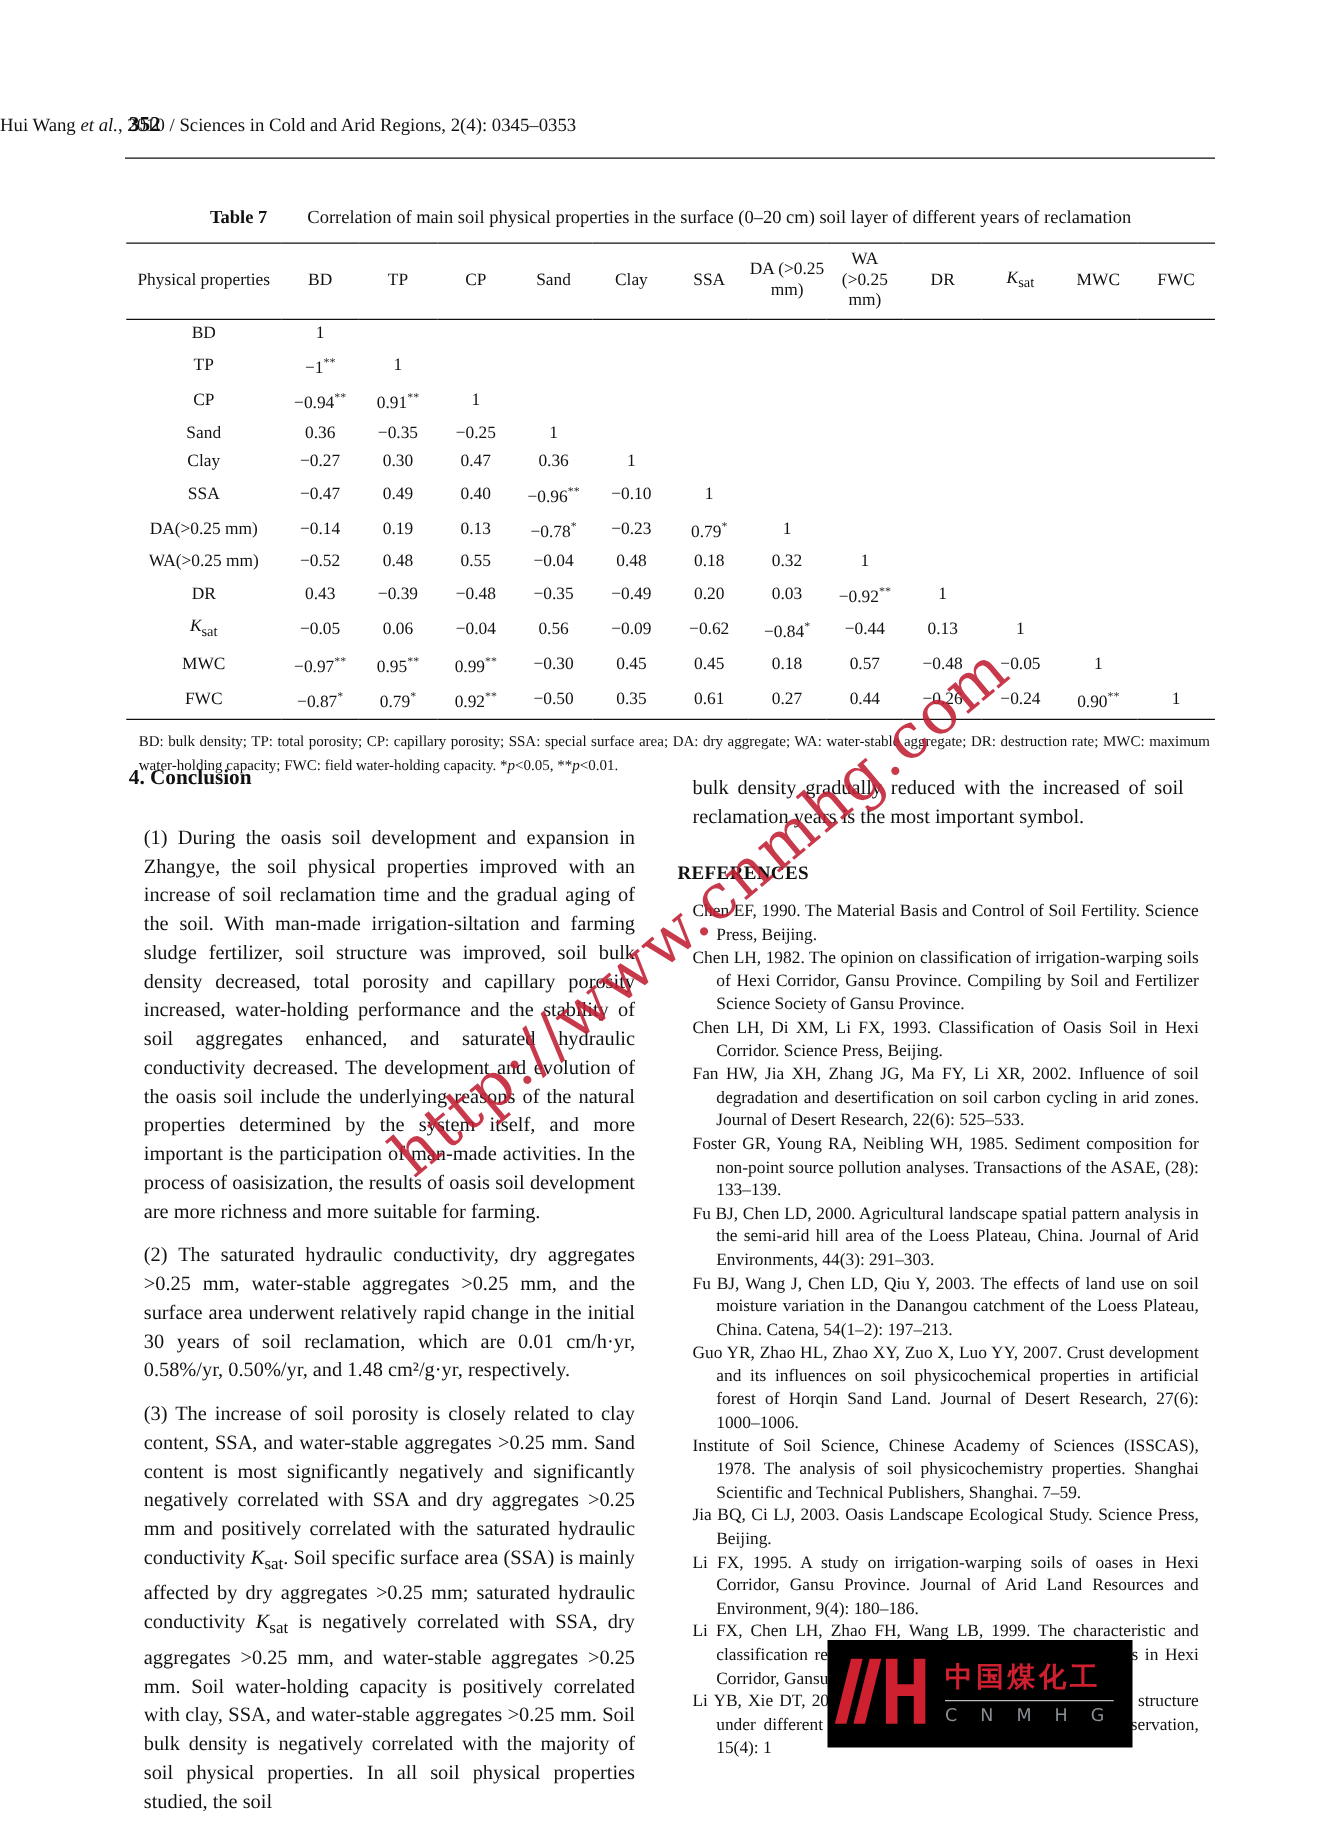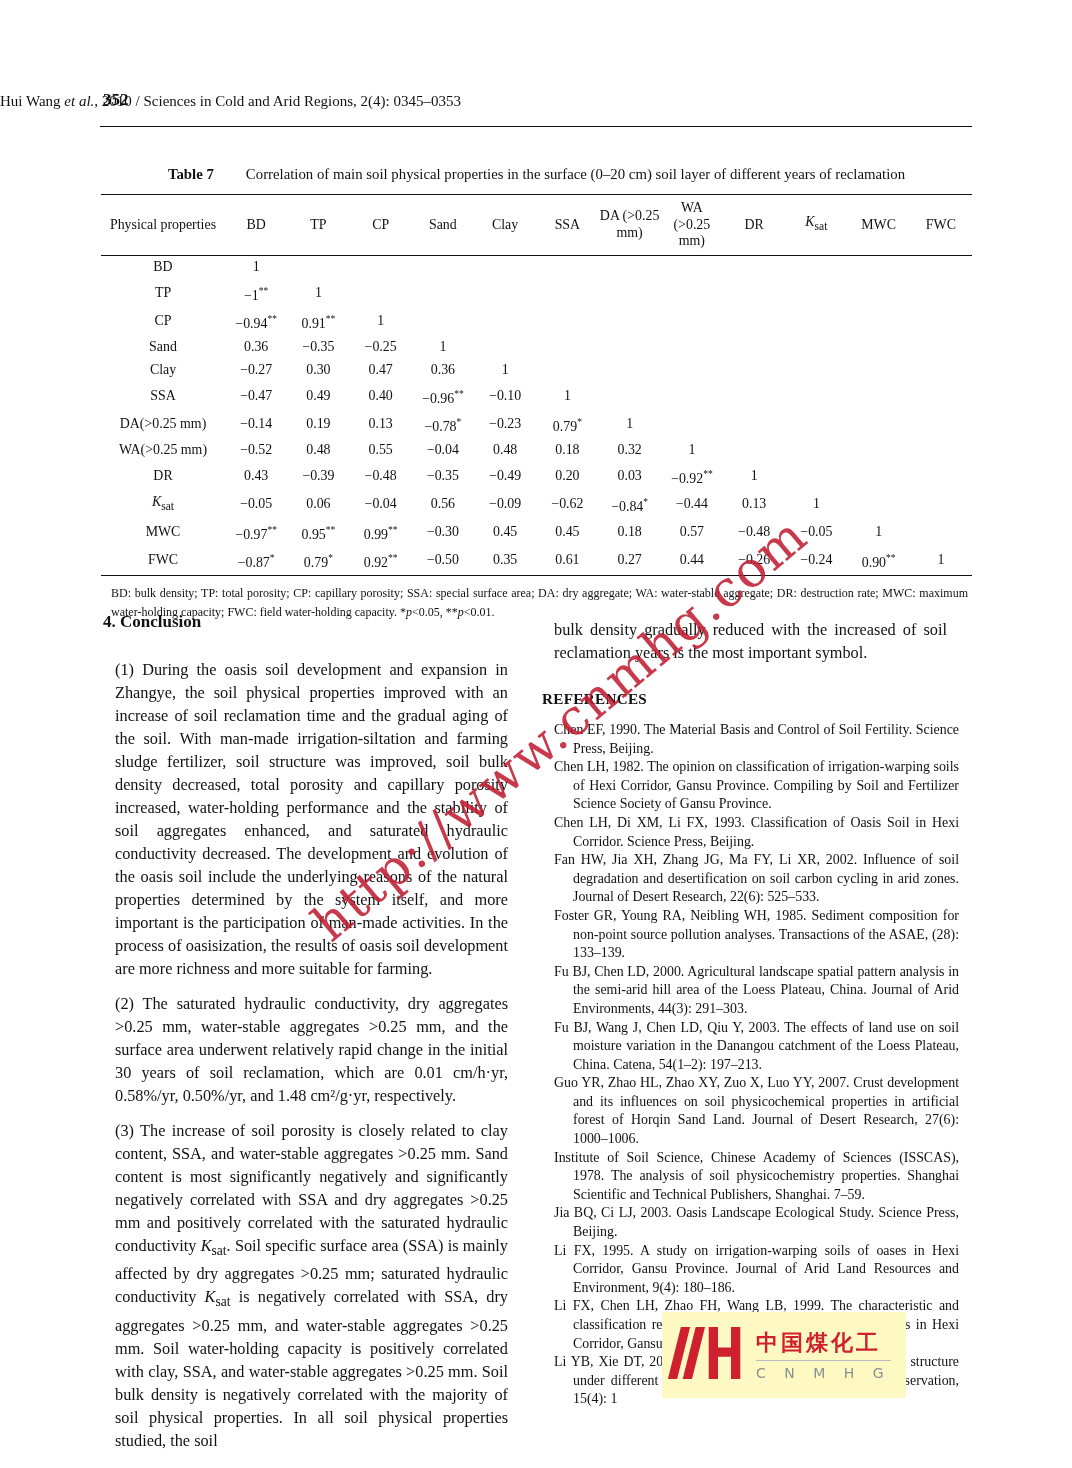--- a/index.html
+++ b/index.html
@@ -43,21 +43,21 @@
   .watermark {
     position:absolute; left:210px; top:700px; width:700px; text-align:center;
     transform:rotate(-40deg); transform-origin:50% 50%;
     font-family:"DejaVu Serif", serif; font-size:50px; letter-spacing:2px;
     color:#c11f33; opacity:0.88; z-index:4; pointer-events:none; white-space:nowrap;
   }
 
   
   .logo {
     position:absolute; left:662px; top:1312px; width:236px; height:82px;
-    background:#fef9c3; display:flex; align-items:center; gap:12px; z-index:6; padding:2px 4px;
+    background:#000000; display:flex; align-items:center; gap:12px; z-index:6; padding:2px 4px;
   }
   .logo-text { display:flex; flex-direction:column; }
   .logo-cn { color:#cf2030; font-size:22px; font-weight:bold; letter-spacing:3px; font-family:"DejaVu Sans", sans-serif; line-height:26px; }
   .logo-en { color:#8a8f94; font-size:14px; letter-spacing:7px; margin-top:4px; padding-top:4px; border-top:1.5px solid #b9bdc1; font-family:"DejaVu Sans", sans-serif; line-height:16px; }
 </style>
 </head>
 <body>
 
 <div class="page">
 

